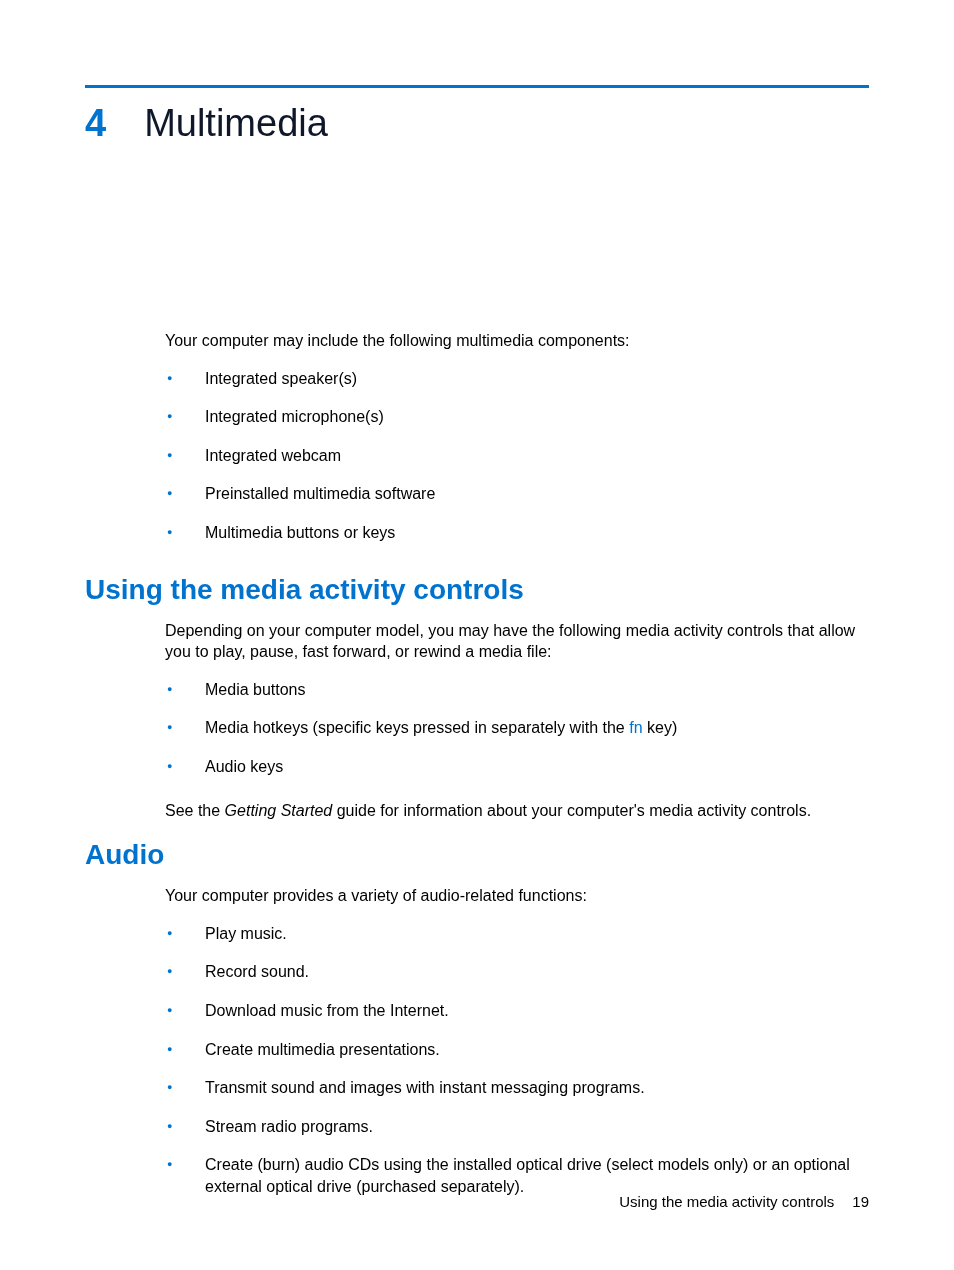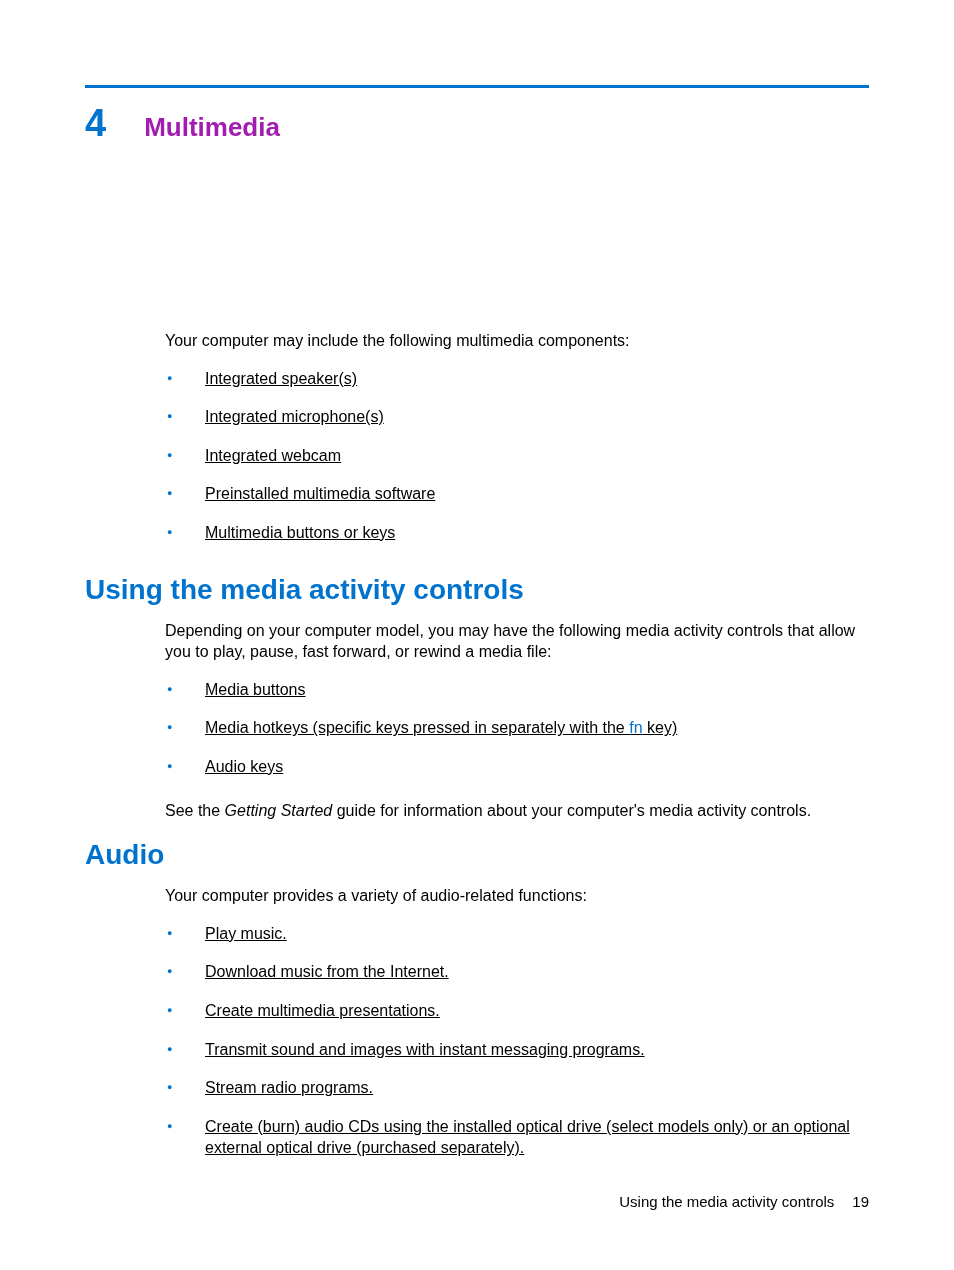--- a/index.html
+++ b/index.html
@@ -21,39 +21,38 @@
       align-items: baseline;
       gap: 38px;
       margin-bottom: 185px;
     }
     .chapter-number {
       font-size: 38px;
       font-weight: bold;
       color: #0073cf;
     }
     .chapter-title {
-      font-size: 26px;
-      font-weight: bold;
-      color: #a21caf;
+      font-size: 38px;
+      font-weight: normal;
+      color: #0f172a;
     }
     .body-content {
       padding-left: 80px;
       font-size: 16px;
       line-height: 1.35;
     }
     .intro-para { margin-bottom: 16px; }
     ul.bullets {
       list-style: none;
       margin-bottom: 22px;
     }
     ul.bullets li {
       position: relative;
       padding-left: 40px;
       margin-bottom: 17px;
-      text-decoration: underline;
     }
     ul.bullets li::before {
       content: "●";
       color: #0073cf;
       font-size: 9px;
       position: absolute;
       left: 2px;
       top: 4px;
     }
     .section-heading {
@@ -108,20 +107,21 @@
   <p class="para">
     <span>See the </span><span class="italic">Getting Started</span><span> guide for information about your computer's media activity controls.</span>
   </p>
 </div>
 
 <h2 class="section-heading">Audio</h2>
 <div class="body-content">
   <p class="para">Your computer provides a variety of audio-related functions:</p>
   <ul class="bullets">
     <li>Play music.</li>
+    <li>Record sound.</li>
     <li>Download music from the Internet.</li>
     <li>Create multimedia presentations.</li>
     <li>Transmit sound and images with instant messaging programs.</li>
     <li>Stream radio programs.</li>
     <li>Create (burn) audio CDs using the installed optical drive (select models only) or an optional external optical drive (purchased separately).</li>
   </ul>
 </div>
 
 <div class="footer">
   <span>Using the media activity controls</span>

